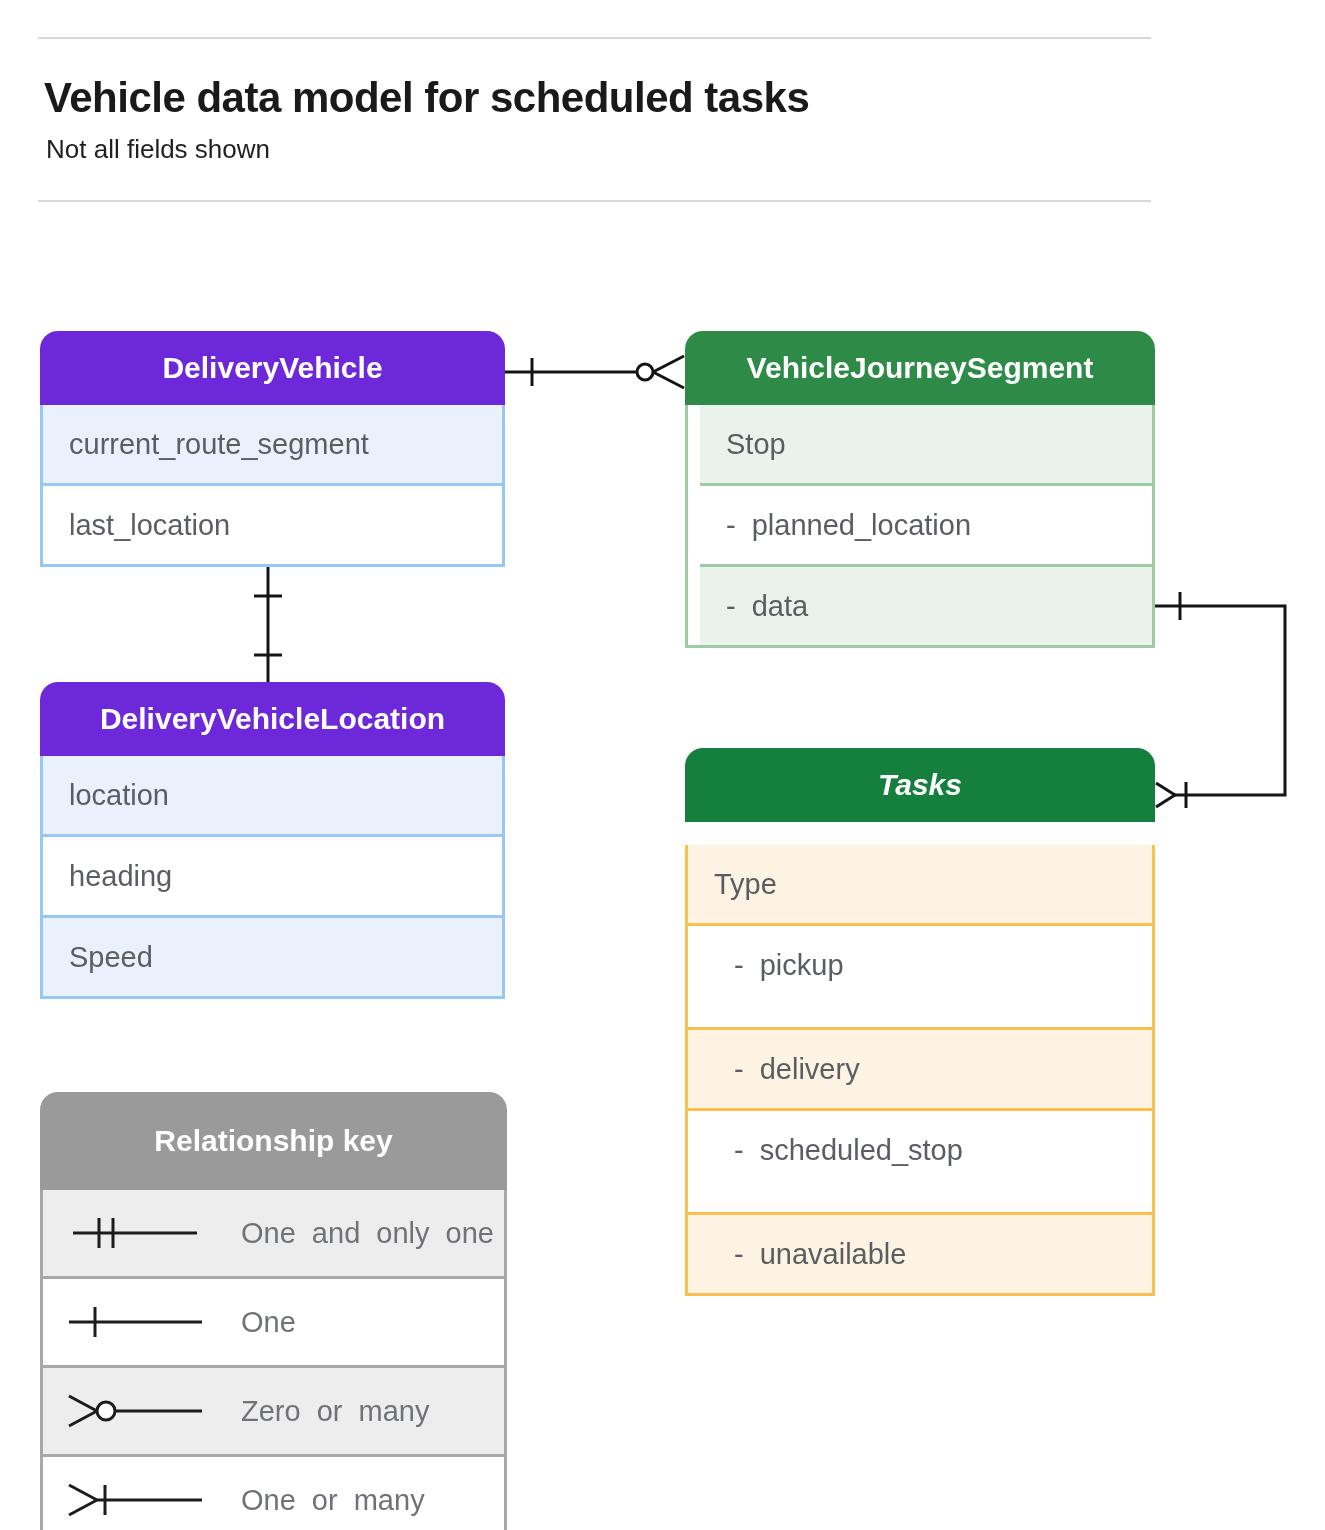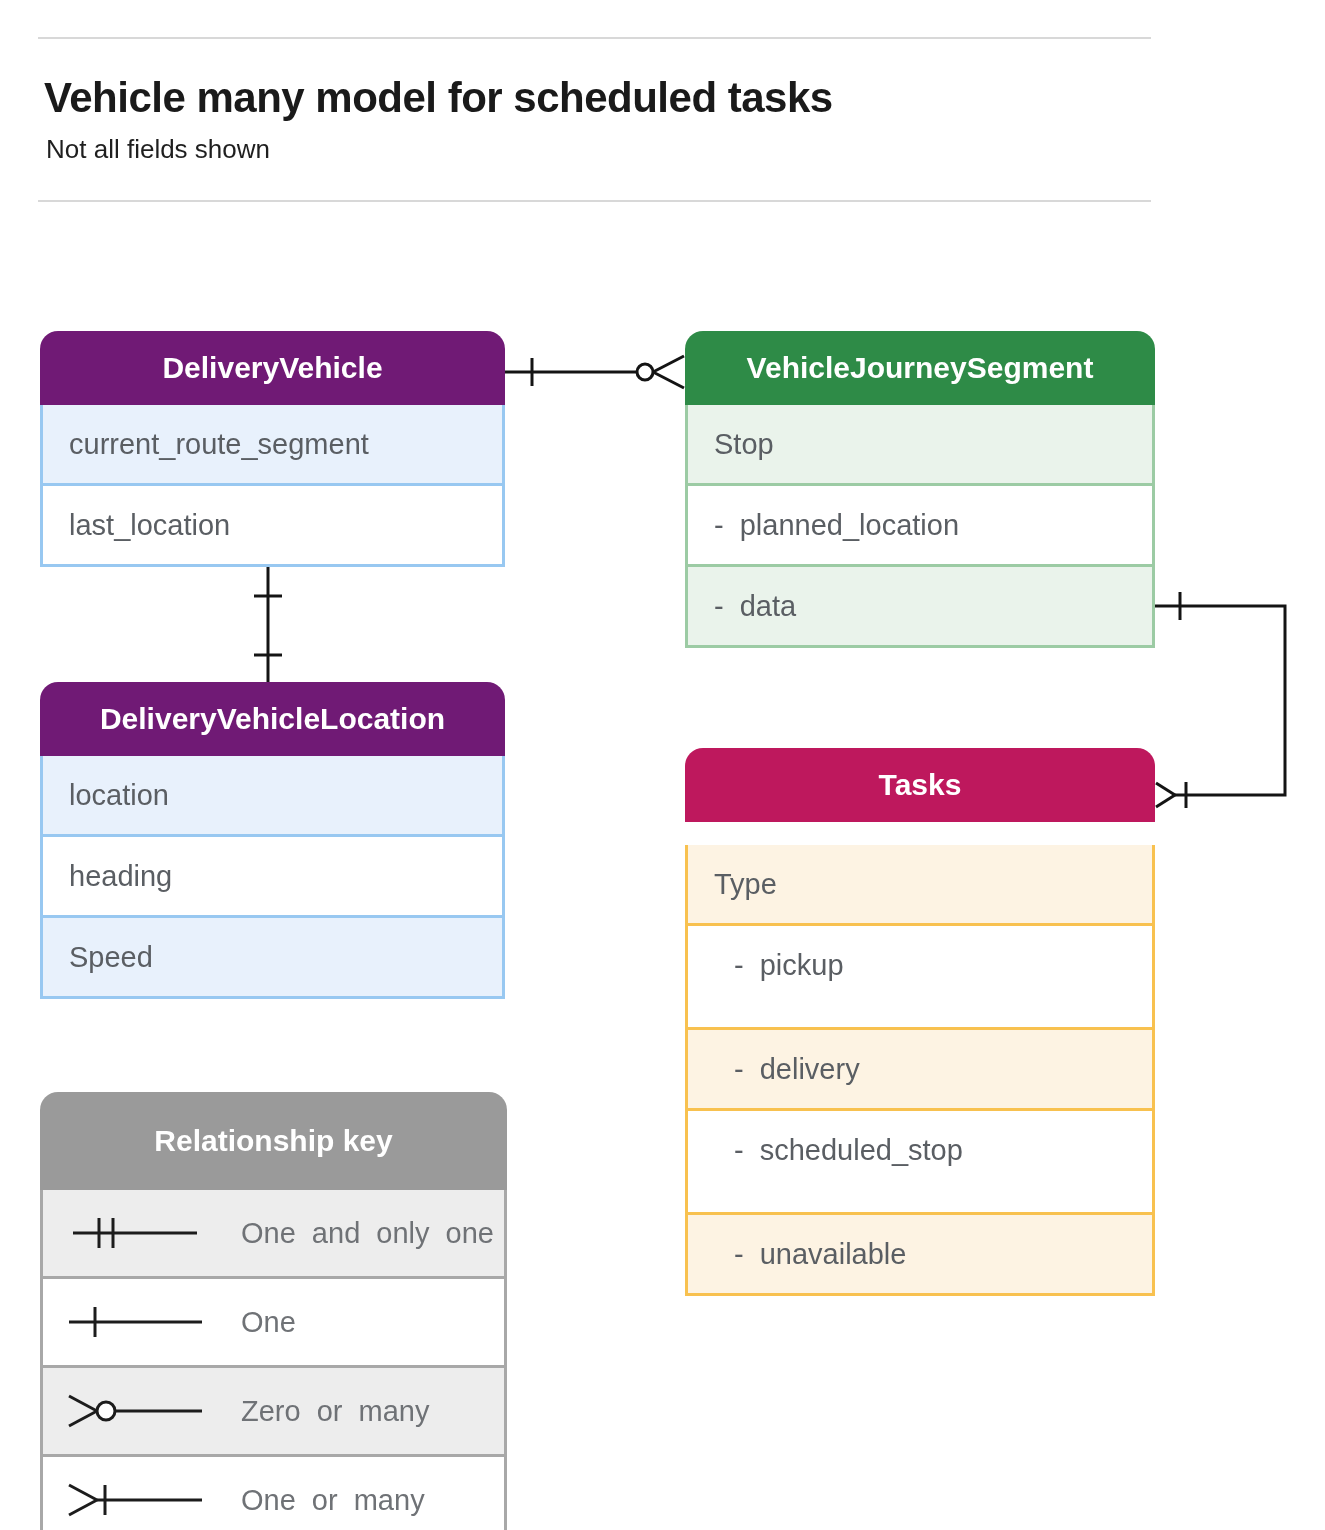--- a/index.html
+++ b/index.html
@@ -56,33 +56,33 @@
     padding-left: 26px;
     font-size: 29px;
     color: #5a5e63;
     background: #ffffff;
     word-spacing: 8px;
   }
   .row + .row { border-top: 3px solid; }
   .row.indent { padding-left: 46px; }
 
   
-  .entity.blue .entity-header { background: #701a75; }
+  .entity.blue .entity-header { background: #6d28d9; }
   .entity.blue .entity-body { border-color: #98c8f1; }
   .entity.blue .row + .row { border-top-color: #98c8f1; }
   .entity.blue .row.tint { background: #e8f1fc; }
 
   
   .entity.green .entity-header { background: #2e8b47; }
-  .entity.green .entity-body { border-color: #9ccba4; }
+  .entity.green .entity-body { border-color: #9ccba4; padding-left: 12px; }
   .entity.green .row + .row { border-top-color: #9ccba4; }
   .entity.green .row.tint { background: #eaf3eb; }
 
   
-  .entity.orange .entity-header { background: #be185d; }
+  .entity.orange .entity-header { background: #15803d; font-style: italic; }
   .entity.orange .entity-body { border-color: #f8c14f; }
   .entity.orange .row + .row { border-top-color: #f8c14f; }
   .entity.orange .row.tint { background: #fdf3e3; margin-top: 23px; }
 
   
   .entity.gray .entity-header { background: #9a9a9a; height: 98px; }
   .entity.gray .entity-body { border-color: #a8a8a8; }
   .entity.gray .row { height: 86px; padding-left: 0; color: #6f7276; font-size: 29px; }
   .entity.gray .row + .row { border-top-color: #a8a8a8; }
   .entity.gray .row.tint { background: #ededed; }
@@ -113,21 +113,21 @@
   }
   .legend-symbol line { stroke: #1c1c1c; stroke-width: 3; }
   .legend-symbol circle { stroke: #1c1c1c; stroke-width: 3; fill: #ffffff; }
 </style>
 </head>
 <body>
 
 <div class="canvas">
 
   <div class="rule rule-top"></div>
-  <div class="page-title">Vehicle many model for scheduled tasks</div>
+  <div class="page-title">Vehicle data model for scheduled tasks</div>
   <div class="page-subtitle">Not all fields shown</div>
   <div class="rule rule-bottom"></div>
 
   <div class="entity blue" id="entity-delivery-vehicle">
     <div class="entity-header">DeliveryVehicle</div>
     <div class="entity-body">
       <div class="row tint">current_route_segment</div>
       <div class="row">last_location</div>
     </div>
   </div>

